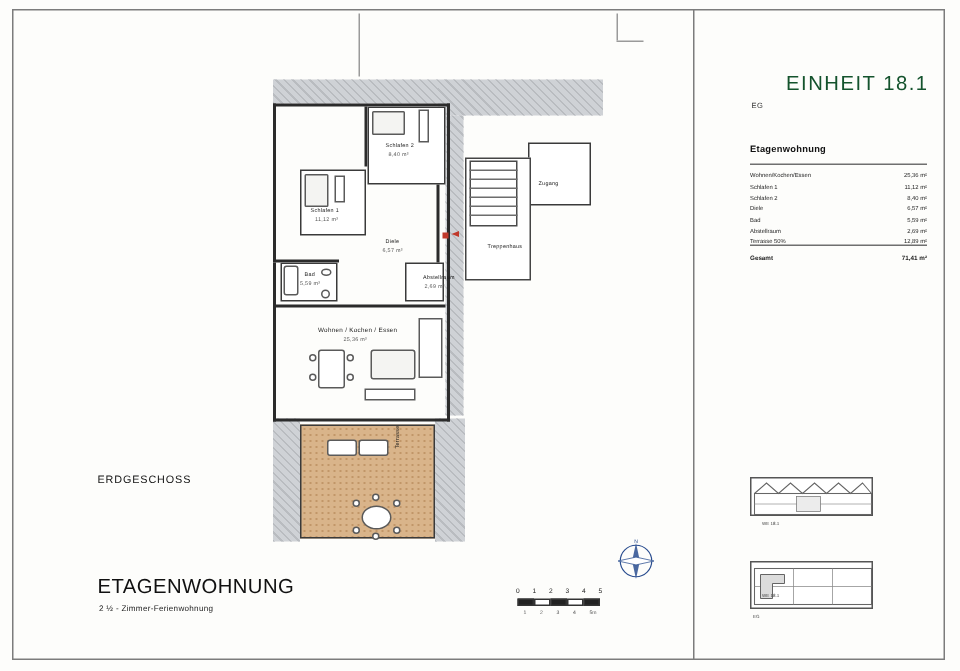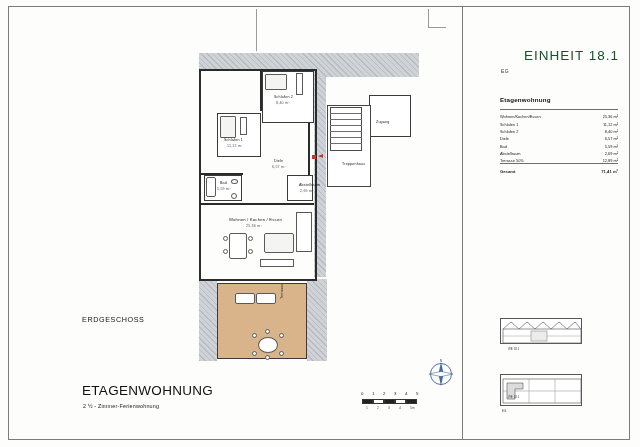--- a/index.html
+++ b/index.html
@@ -2,21 +2,21 @@
 <html><head>
 <meta charset="utf-8">
 <style>
   html,body{margin:0;padding:0;}
   body{width:640px;height:447px;background:#ffffff;font-family:"Liberation Sans",sans-serif;overflow:hidden;}
   #sheet{position:relative;width:640px;height:447px;background:#fdfdfb;}
   .frame{position:absolute;left:8px;top:6px;width:622px;height:434px;border:1px solid #7c7c7c;box-sizing:border-box;}
   .divider{position:absolute;left:462px;top:6px;width:1px;height:434px;background:#7c7c7c;}
 
   
-  .plan{position:absolute;left:24px;top:7px;width:452px;height:432px;overflow:hidden;}
+  .plan{position:absolute;left:7px;top:7px;width:452px;height:432px;overflow:hidden;}
 
   
   .leader{position:absolute;background:#9a9a9a;width:1px;}
   .leaderh{position:absolute;background:#9a9a9a;height:1px;}
 
   
   .hatch-grey{
     background:
       repeating-linear-gradient(45deg,#b9bcc0 0 1px,rgba(0,0,0,0) 1px 4px),
       #cfd2d6;

